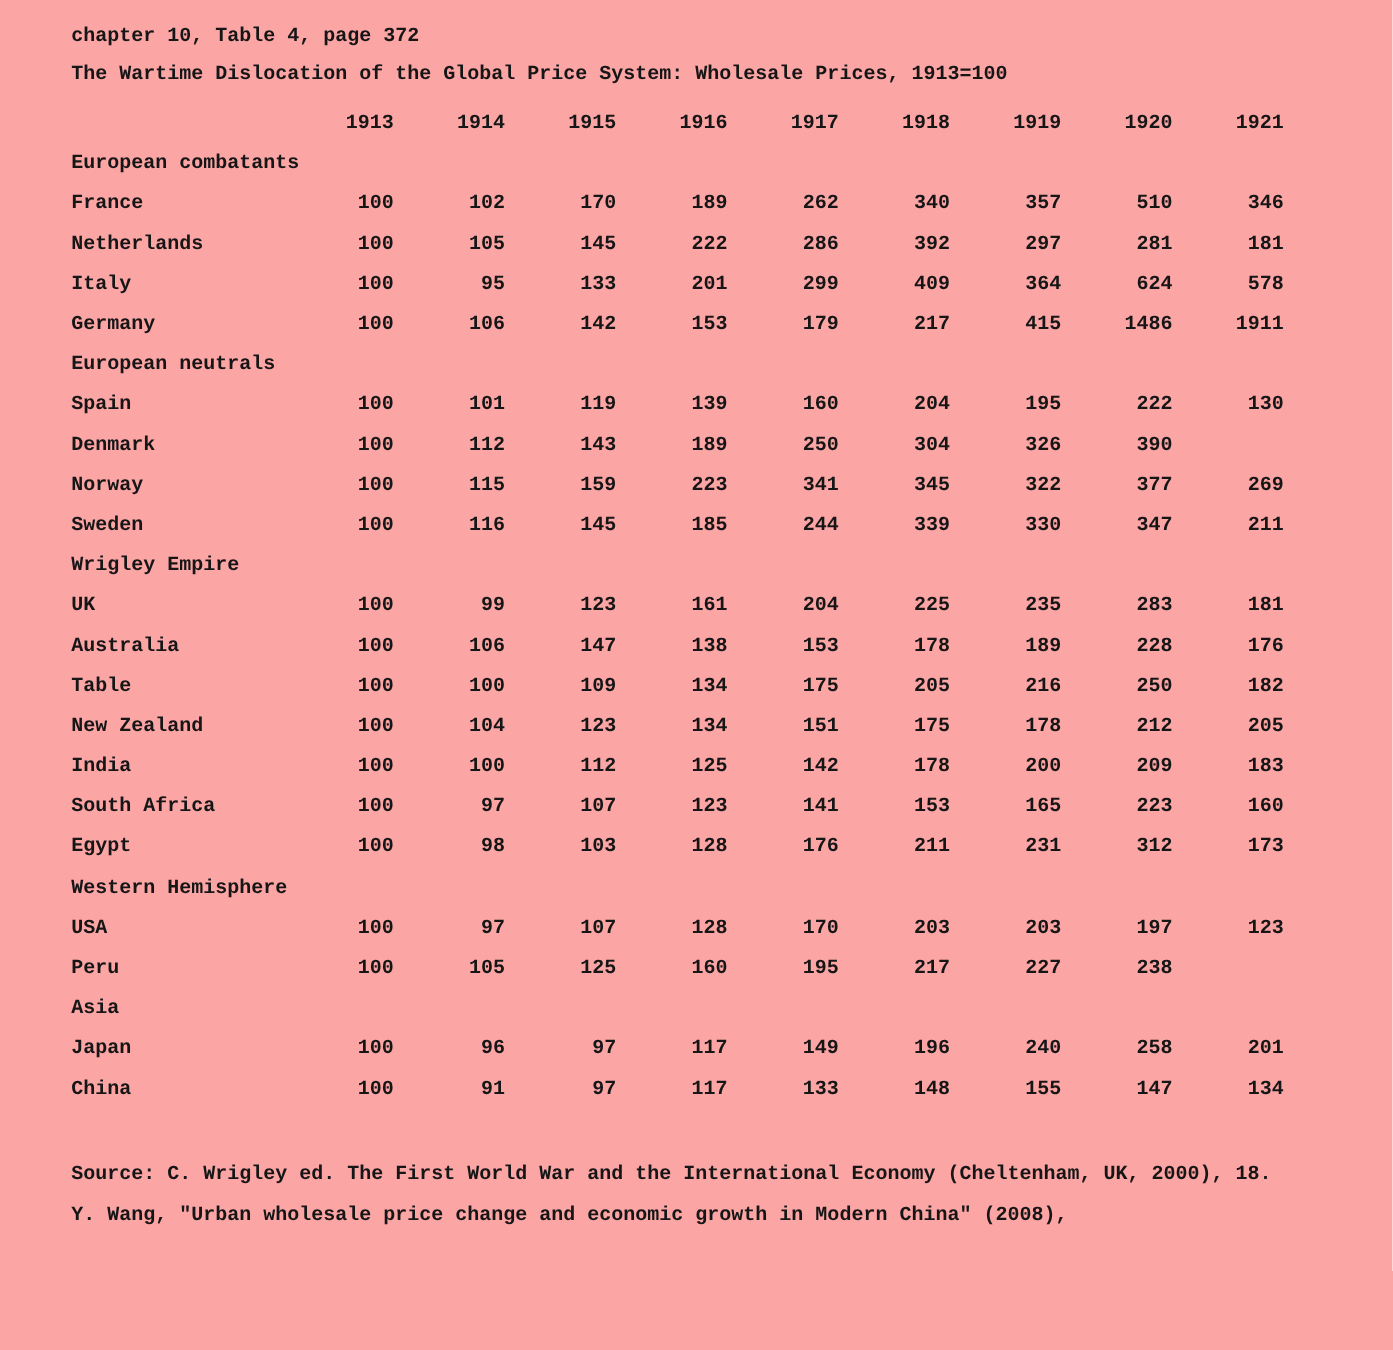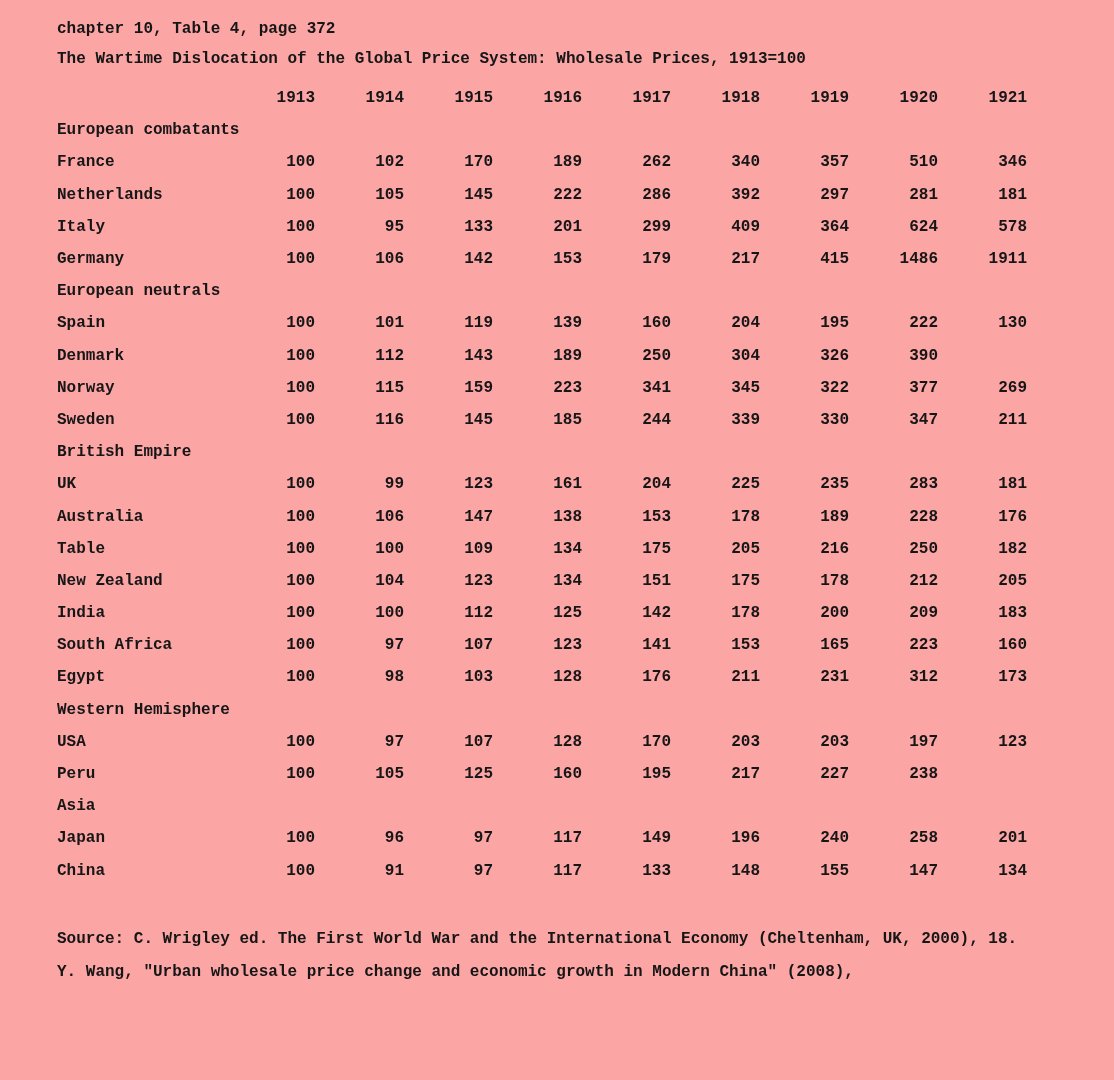--- a/index.html
+++ b/index.html
@@ -179,21 +179,21 @@
             <div class="cell num-cell">116</div>
             <div class="cell num-cell">145</div>
             <div class="cell num-cell">185</div>
             <div class="cell num-cell">244</div>
             <div class="cell num-cell">339</div>
             <div class="cell num-cell">330</div>
             <div class="cell num-cell">347</div>
             <div class="cell num-cell">211</div>
           </div>
           <div class="row group-row">
-            <div class="cell label-cell">British Empire</div>
+            <div class="cell label-cell">Wrigley Empire</div>
           </div>
           <div class="row data-row">
             <div class="cell label-cell">UK</div>
             <div class="cell num-cell">100</div>
             <div class="cell num-cell">99</div>
             <div class="cell num-cell">123</div>
             <div class="cell num-cell">161</div>
             <div class="cell num-cell">204</div>
             <div class="cell num-cell">225</div>
             <div class="cell num-cell">235</div>

